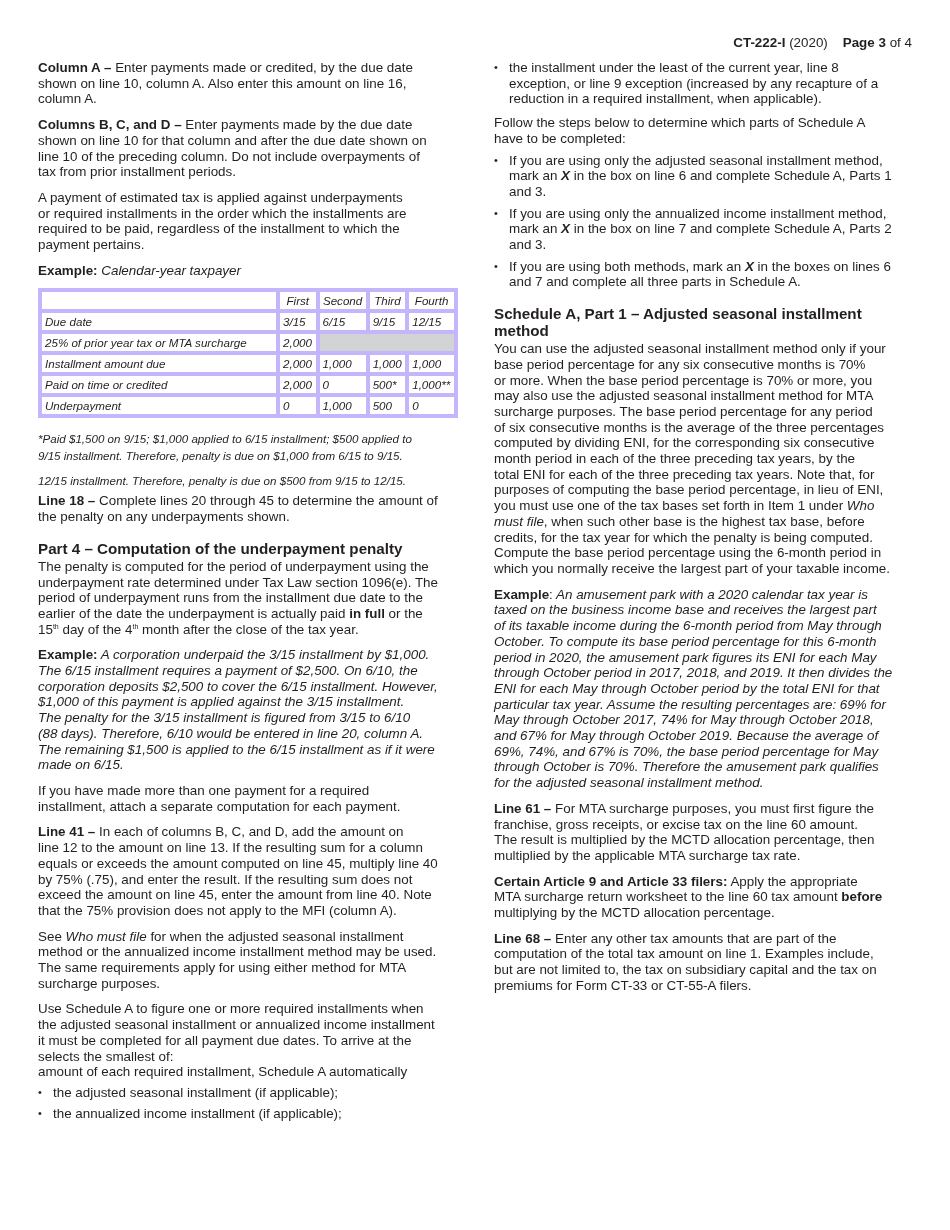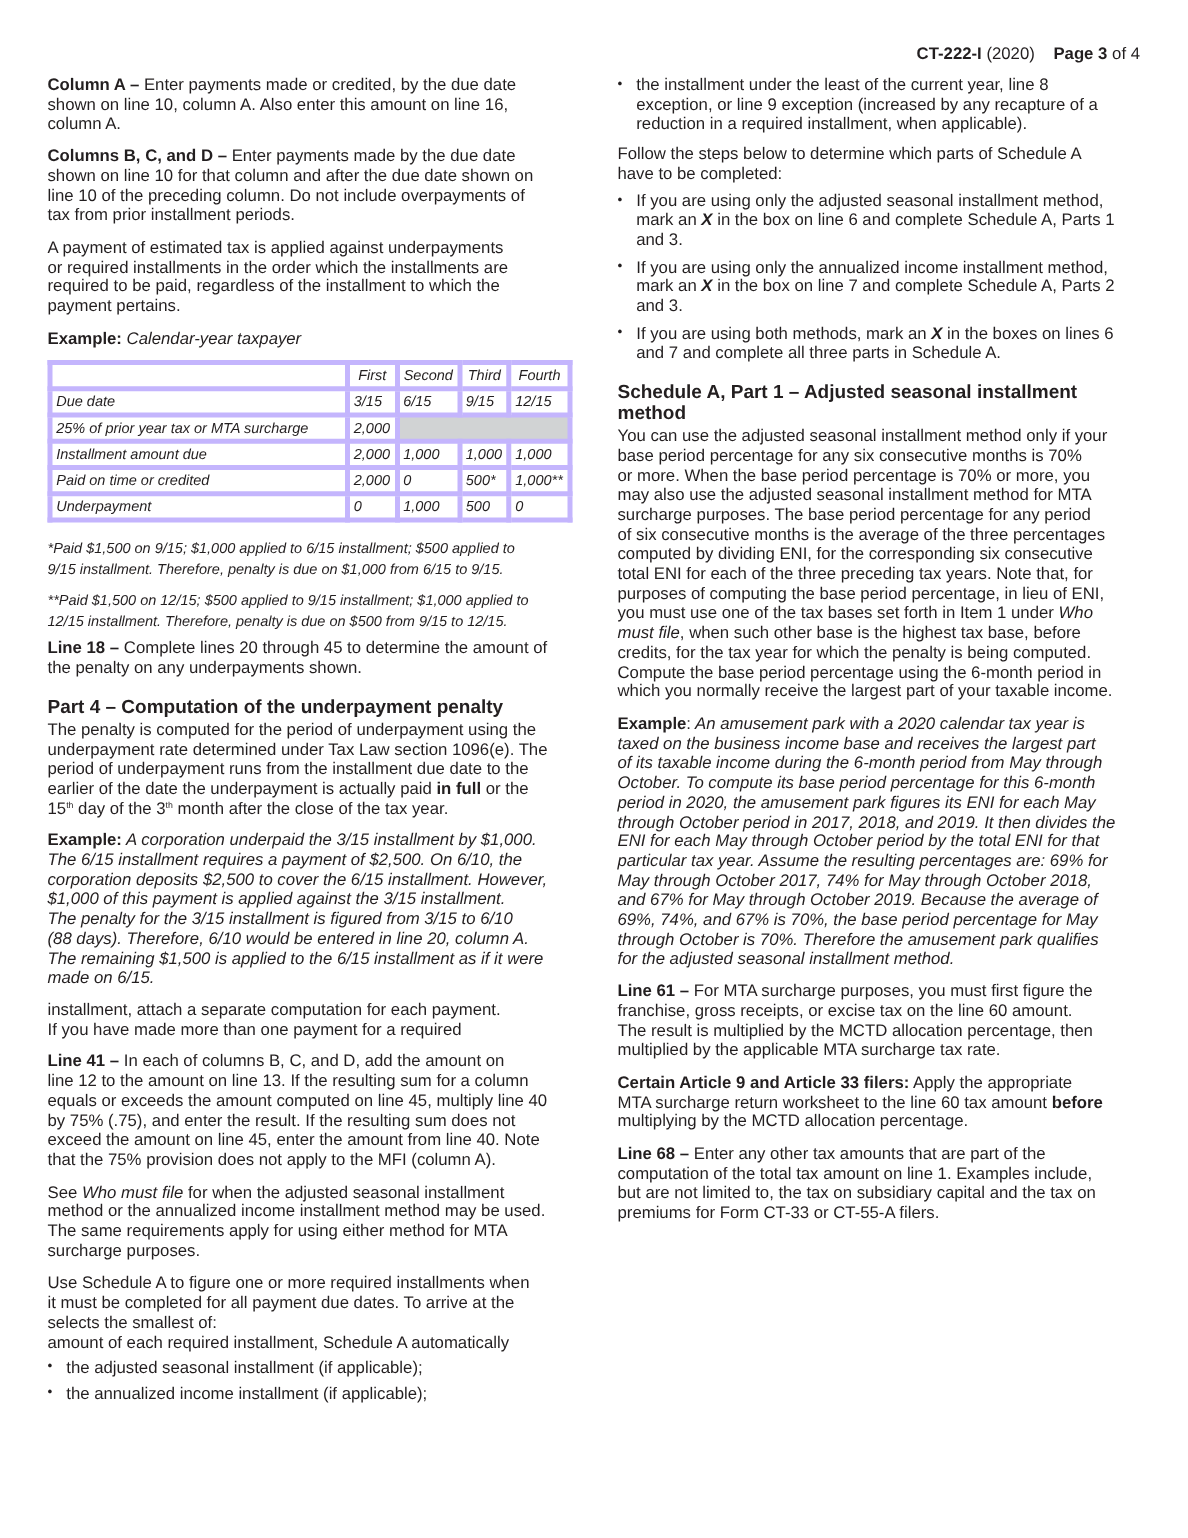--- a/index.html
+++ b/index.html
@@ -116,71 +116,71 @@
       <td>0</td>
     </tr>
   </tbody>
     </table>
 
   <div class="small-it para">
     <span class="ln">*Paid $1,500 on 9/15; $1,000 applied to 6/15 installment; $500 applied to</span>
     <span class="ln">9/15 installment. Therefore, penalty is due on $1,000 from 6/15 to 9/15.</span>
   </div>
   <div class="small-it para" style="margin-bottom:4px">
-    <span class="ln">**Paid $1,500 on 12/15; $500 applied to 9/15 installment; $1,000 applied to</span>
     <span class="ln">12/15 installment. Therefore, penalty is due on $500 from 9/15 to 12/15.</span>
   </div>
 
   <div class="para">
     <span class="ln"><span class="b">Line 18 –</span><span> Complete lines 20 through 45 to determine the amount of</span></span>
     <span class="ln">the penalty on any underpayments shown.</span>
   </div>
 
   <h2 class="h2-gap">Part 4 – Computation of the underpayment penalty</h2>
   <div class="para">
     <span class="ln">The penalty is computed for the period of underpayment using the</span>
     <span class="ln">underpayment rate determined under Tax Law section 1096(e). The</span>
     <span class="ln">period of underpayment runs from the installment due date to the</span>
     <span class="ln"><span>earlier of the date the underpayment is actually paid </span><span class="b">in full</span><span> or the</span></span>
-    <span class="ln"><span>15</span><sup>th</sup><span> day of the 3</span><sup>th</sup><span> month after the close of the tax year.</span></span>
+    <span class="ln"><span>15</span><sup>th</sup><span> day of the 4</span><sup>th</sup><span> month after the close of the tax year.</span></span>
   </div>
 
   <div class="para">
     <span class="ln"><span class="b">Example:</span><span class="i"> A corporation underpaid the 3/15 installment by $1,000.</span></span>
     <span class="ln i">The 6/15 installment requires a payment of $2,500. On 6/10, the</span>
     <span class="ln i">corporation deposits $2,500 to cover the 6/15 installment. However,</span>
     <span class="ln i">$1,000 of this payment is applied against the 3/15 installment.</span>
     <span class="ln i">The penalty for the 3/15 installment is figured from 3/15 to 6/10</span>
     <span class="ln i">(88 days). Therefore, 6/10 would be entered in line 20, column A.</span>
     <span class="ln i">The remaining $1,500 is applied to the 6/15 installment as if it were</span>
     <span class="ln i">made on 6/15.</span>
   </div>
 
   <div class="para">
+    <span class="ln">If you have made more than one payment for a required</span>
     <span class="ln">installment, attach a separate computation for each payment.</span>
-    <span class="ln">If you have made more than one payment for a required</span>
   </div>
 
   <div class="para">
     <span class="ln"><span class="b">Line 41 –</span><span> In each of columns B, C, and D, add the amount on</span></span>
     <span class="ln">line 12 to the amount on line 13. If the resulting sum for a column</span>
     <span class="ln">equals or exceeds the amount computed on line 45, multiply line 40</span>
     <span class="ln">by 75% (.75), and enter the result. If the resulting sum does not</span>
     <span class="ln">exceed the amount on line 45, enter the amount from line 40. Note</span>
     <span class="ln">that the 75% provision does not apply to the MFI (column A).</span>
   </div>
 
   <div class="para">
     <span class="ln"><span>See </span><span class="i">Who must file</span><span> for when the adjusted seasonal installment</span></span>
     <span class="ln">method or the annualized income installment method may be used.</span>
     <span class="ln">The same requirements apply for using either method for MTA</span>
     <span class="ln">surcharge purposes.</span>
   </div>
   <div class="para" style="margin-bottom:5px">
     <span class="ln">Use Schedule A to figure one or more required installments when</span>
+    <span class="ln">the adjusted seasonal installment or annualized income installment</span>
     <span class="ln">it must be completed for all payment due dates. To arrive at the</span>
     <span class="ln">selects the smallest of:</span>
     <span class="ln">amount of each required installment, Schedule A automatically</span>
   </div>
   <div class="bullet" style="margin-bottom:5px">the adjusted seasonal installment (if applicable);</div>
   <div class="bullet">the annualized income installment (if applicable);</div>
 </div>
 
 <div class="col right">
 
@@ -215,20 +215,21 @@
     <span class="ln" style="display:block">method</span>
   </h2>
   <div class="para">
     <span class="ln">You can use the adjusted seasonal installment method only if your</span>
     <span class="ln">base period percentage for any six consecutive months is 70%</span>
     <span class="ln">or more. When the base period percentage is 70% or more, you</span>
     <span class="ln">may also use the adjusted seasonal installment method for MTA</span>
     <span class="ln">surcharge purposes. The base period percentage for any period</span>
     <span class="ln">of six consecutive months is the average of the three percentages</span>
     <span class="ln">computed by dividing ENI, for the corresponding six consecutive</span>
+    <span class="ln">month period in each of the three preceding tax years, by the</span>
     <span class="ln">total ENI for each of the three preceding tax years. Note that, for</span>
     <span class="ln">purposes of computing the base period percentage, in lieu of ENI,</span>
     <span class="ln"><span>you must use one of the tax bases set forth in Item 1 under </span><span class="i">Who</span></span>
     <span class="ln"><span class="i">must file</span><span>, when such other base is the highest tax base, before</span></span>
     <span class="ln">credits, for the tax year for which the penalty is being computed.</span>
     <span class="ln">Compute the base period percentage using the 6-month period in</span>
     <span class="ln">which you normally receive the largest part of your taxable income.</span>
   </div>
 
   <div class="para">

